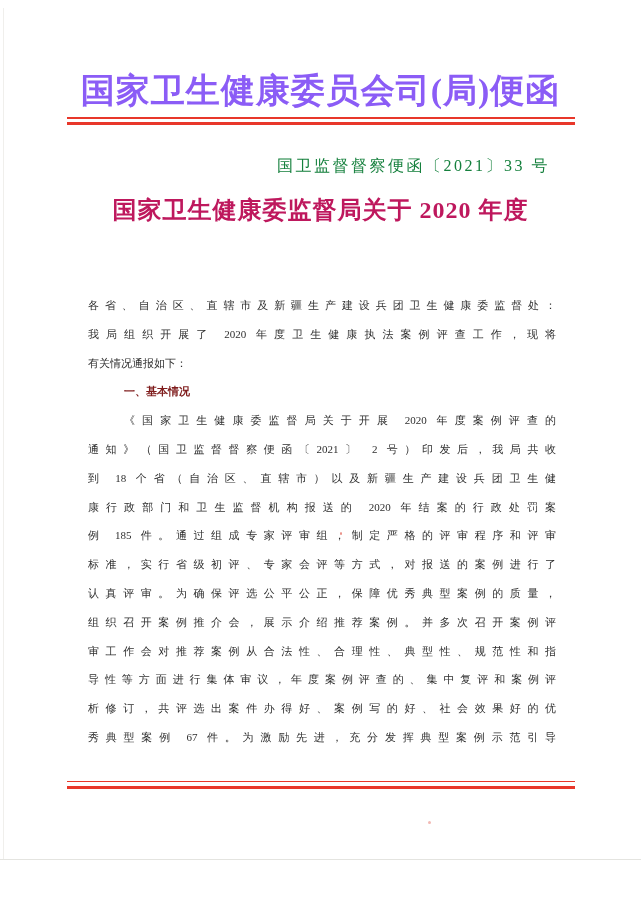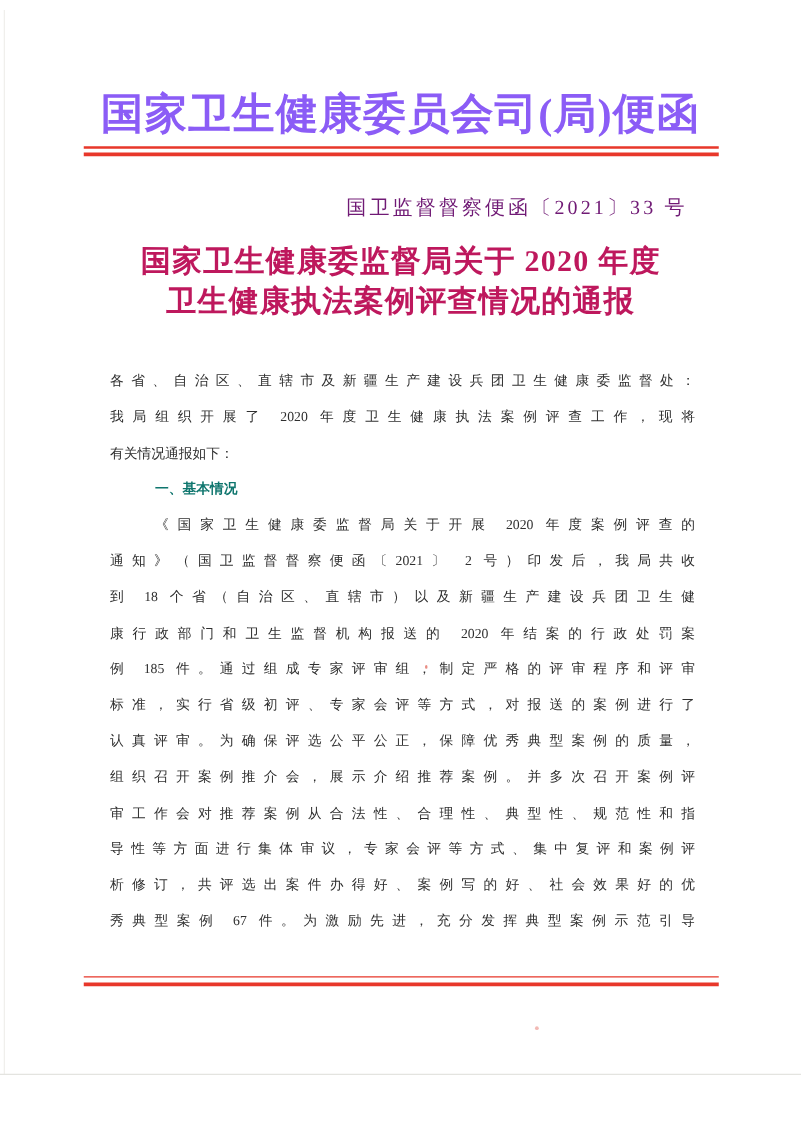--- a/index.html
+++ b/index.html
@@ -63,21 +63,21 @@
     border-bottom: 3px solid #e8372a;
   }
   
   .doc-number {
     position: absolute;
     left: 88px; top: 156px;
     width: 462px;
     text-align: right;
     font-size: 16px;
     letter-spacing: 2.5px;
-    color: #701a75;
+    color: #15803d;
     white-space: nowrap;
   }
   
   .doc-title {
     position: absolute;
     left: 68px; top: 194px;
     width: 505px;
     text-align: center;
     font-size: 24px;
     font-weight: bold;
@@ -103,21 +103,21 @@
   .bline.fill {
     white-space: normal;
     text-align: justify;
     text-align-last: justify;
     text-justify: inter-character;
   }
   .bline.indent { text-indent: 36px; }
   .bline.heading {
     font-family: "Liberation Sans", "DejaVu Sans", sans-serif;
     font-weight: bold;
-    color: #0f766e;
+    color: #7f1d1d;
   }
   
   .foot-rule {
     position: absolute;
     left: 67px; top: 781px;
     width: 508px;
     height: 4px;
     border-top: 1.5px solid #e8372a;
     border-bottom: 3px solid #e8372a;
   }
@@ -132,37 +132,36 @@
   <div class="speck1"></div>
   <div class="speck2"></div>
 
   <div class="letterhead">国家卫生健康委员会司(局)便函</div>
   <div class="head-rule"></div>
 
   <div class="doc-number">国卫监督督察便函〔2021〕33 号</div>
 
   <div class="doc-title">
     <div>国家卫生健康委监督局关于 2020 年度</div>
-    <div>卫生健康执法案例评查情况的通报</div>
   </div>
 
   <div class="body-text">
     <div class="bline fill">各省、自治区、直辖市及新疆生产建设兵团卫生健康委监督处：</div>
     <div class="bline fill">我局组织开展了 2020 年度卫生健康执法案例评查工作，现将</div>
     <div class="bline">有关情况通报如下：</div>
     <div class="bline heading indent">一、基本情况</div>
     <div class="bline fill indent">《国家卫生健康委监督局关于开展 2020 年度案例评查的</div>
     <div class="bline fill">通知》（国卫监督督察便函〔2021〕 2 号）印发后，我局共收</div>
     <div class="bline fill">到 18 个省（自治区、直辖市）以及新疆生产建设兵团卫生健</div>
     <div class="bline fill">康行政部门和卫生监督机构报送的 2020 年结案的行政处罚案</div>
     <div class="bline fill">例 185 件。通过组成专家评审组，制定严格的评审程序和评审</div>
     <div class="bline fill">标准，实行省级初评、专家会评等方式，对报送的案例进行了</div>
     <div class="bline fill">认真评审。为确保评选公平公正，保障优秀典型案例的质量，</div>
     <div class="bline fill">组织召开案例推介会，展示介绍推荐案例。并多次召开案例评</div>
     <div class="bline fill">审工作会对推荐案例从合法性、合理性、典型性、规范性和指</div>
-    <div class="bline fill">导性等方面进行集体审议，专家会评等方式、集中复评和案例评</div>
+    <div class="bline fill">导性等方面进行集体审议，年度案例评查的、集中复评和案例评</div>
     <div class="bline fill">析修订，共评选出案件办得好、案例写的好、社会效果好的优</div>
     <div class="bline fill">秀典型案例 67 件。为激励先进，充分发挥典型案例示范引导</div>
   </div>
 
   <div class="foot-rule"></div>
 
 </div>
 
 </body></html>

